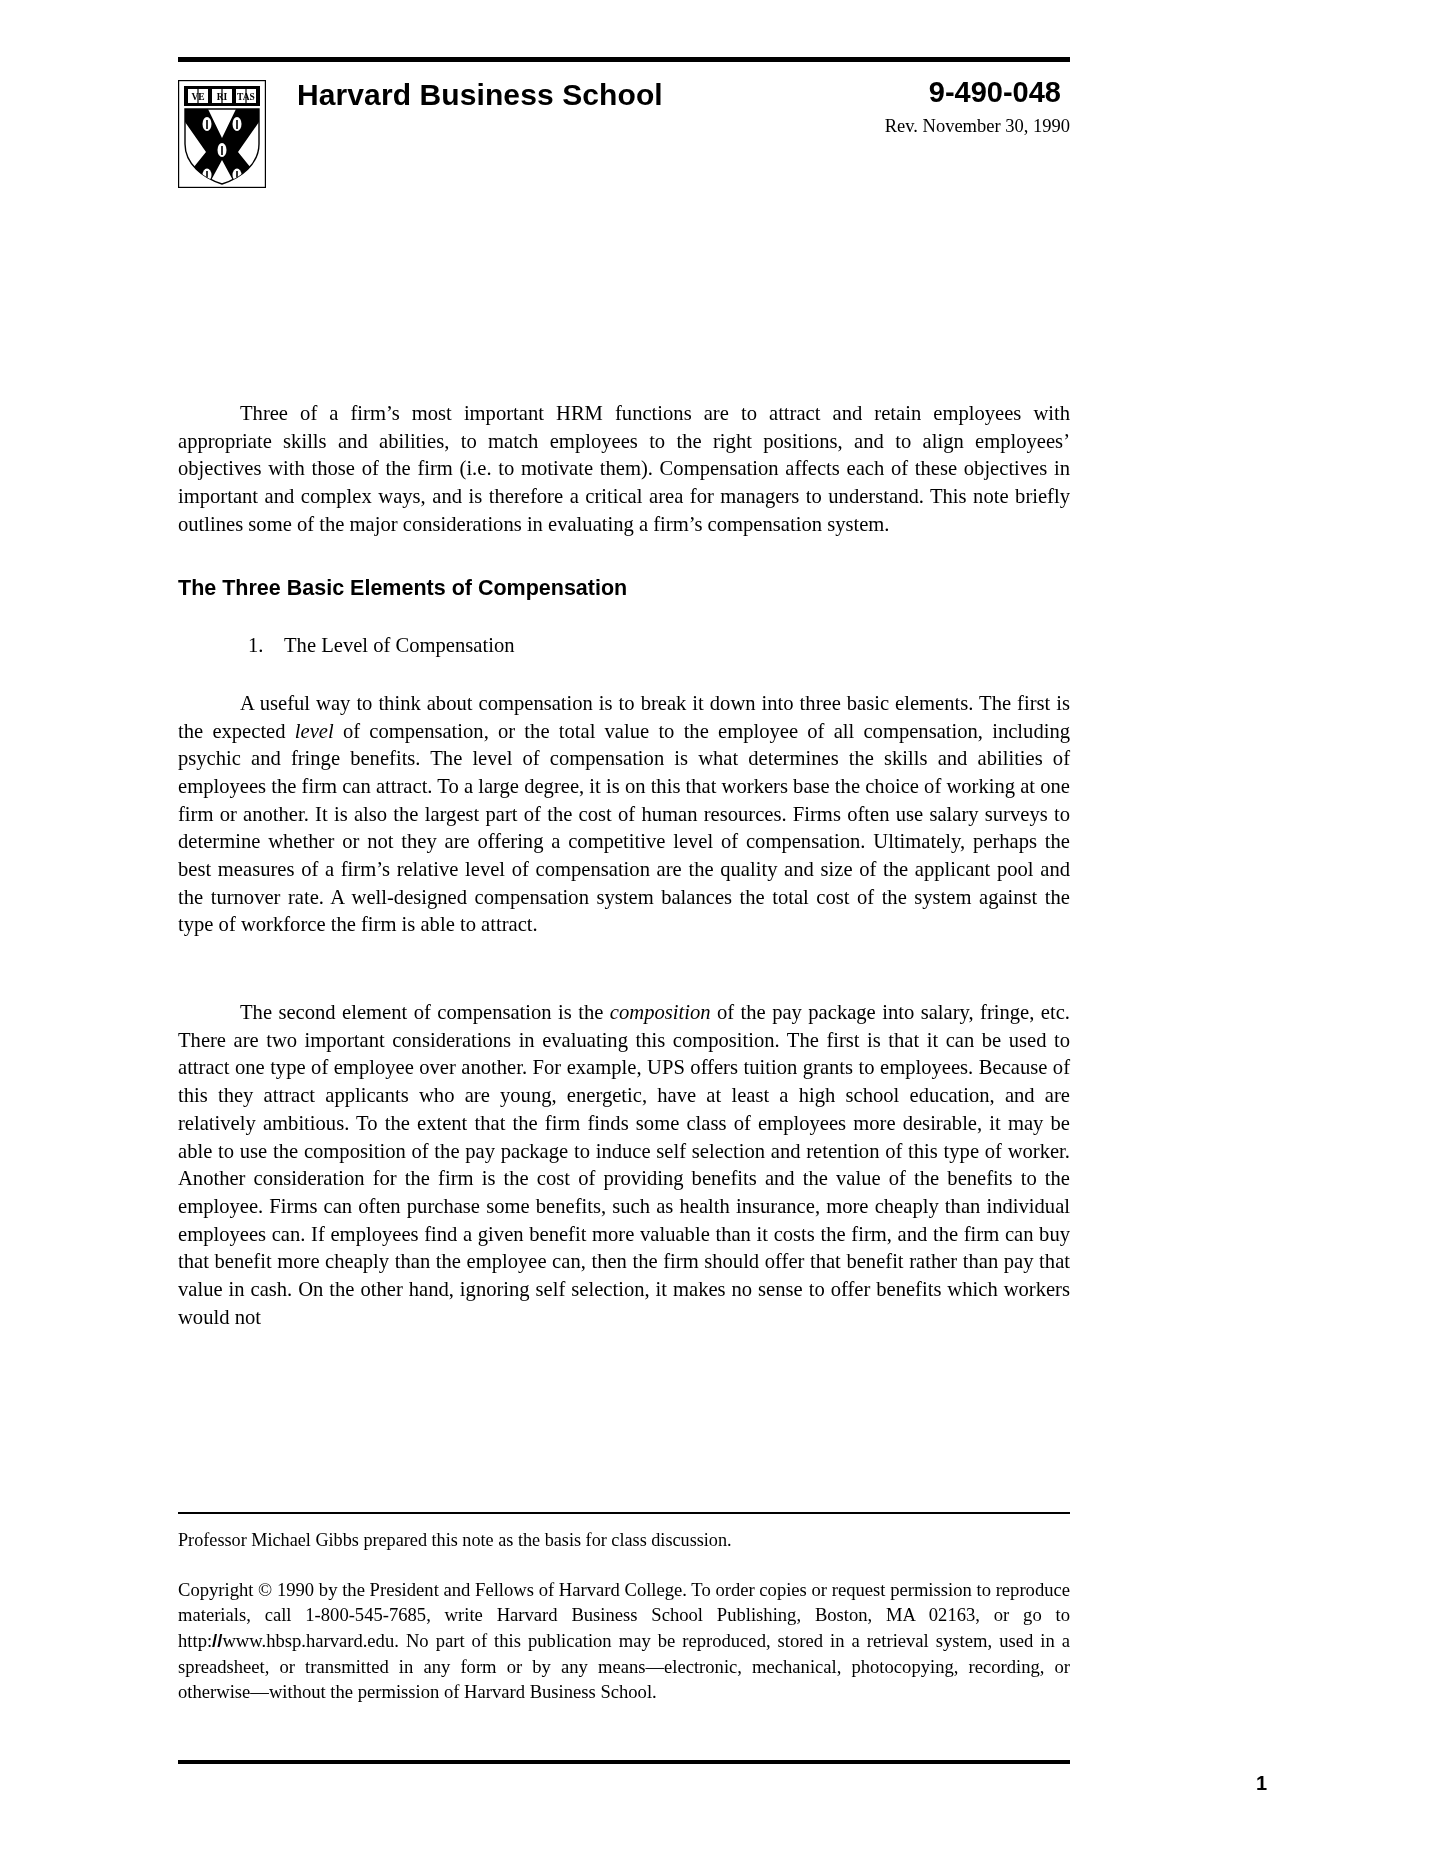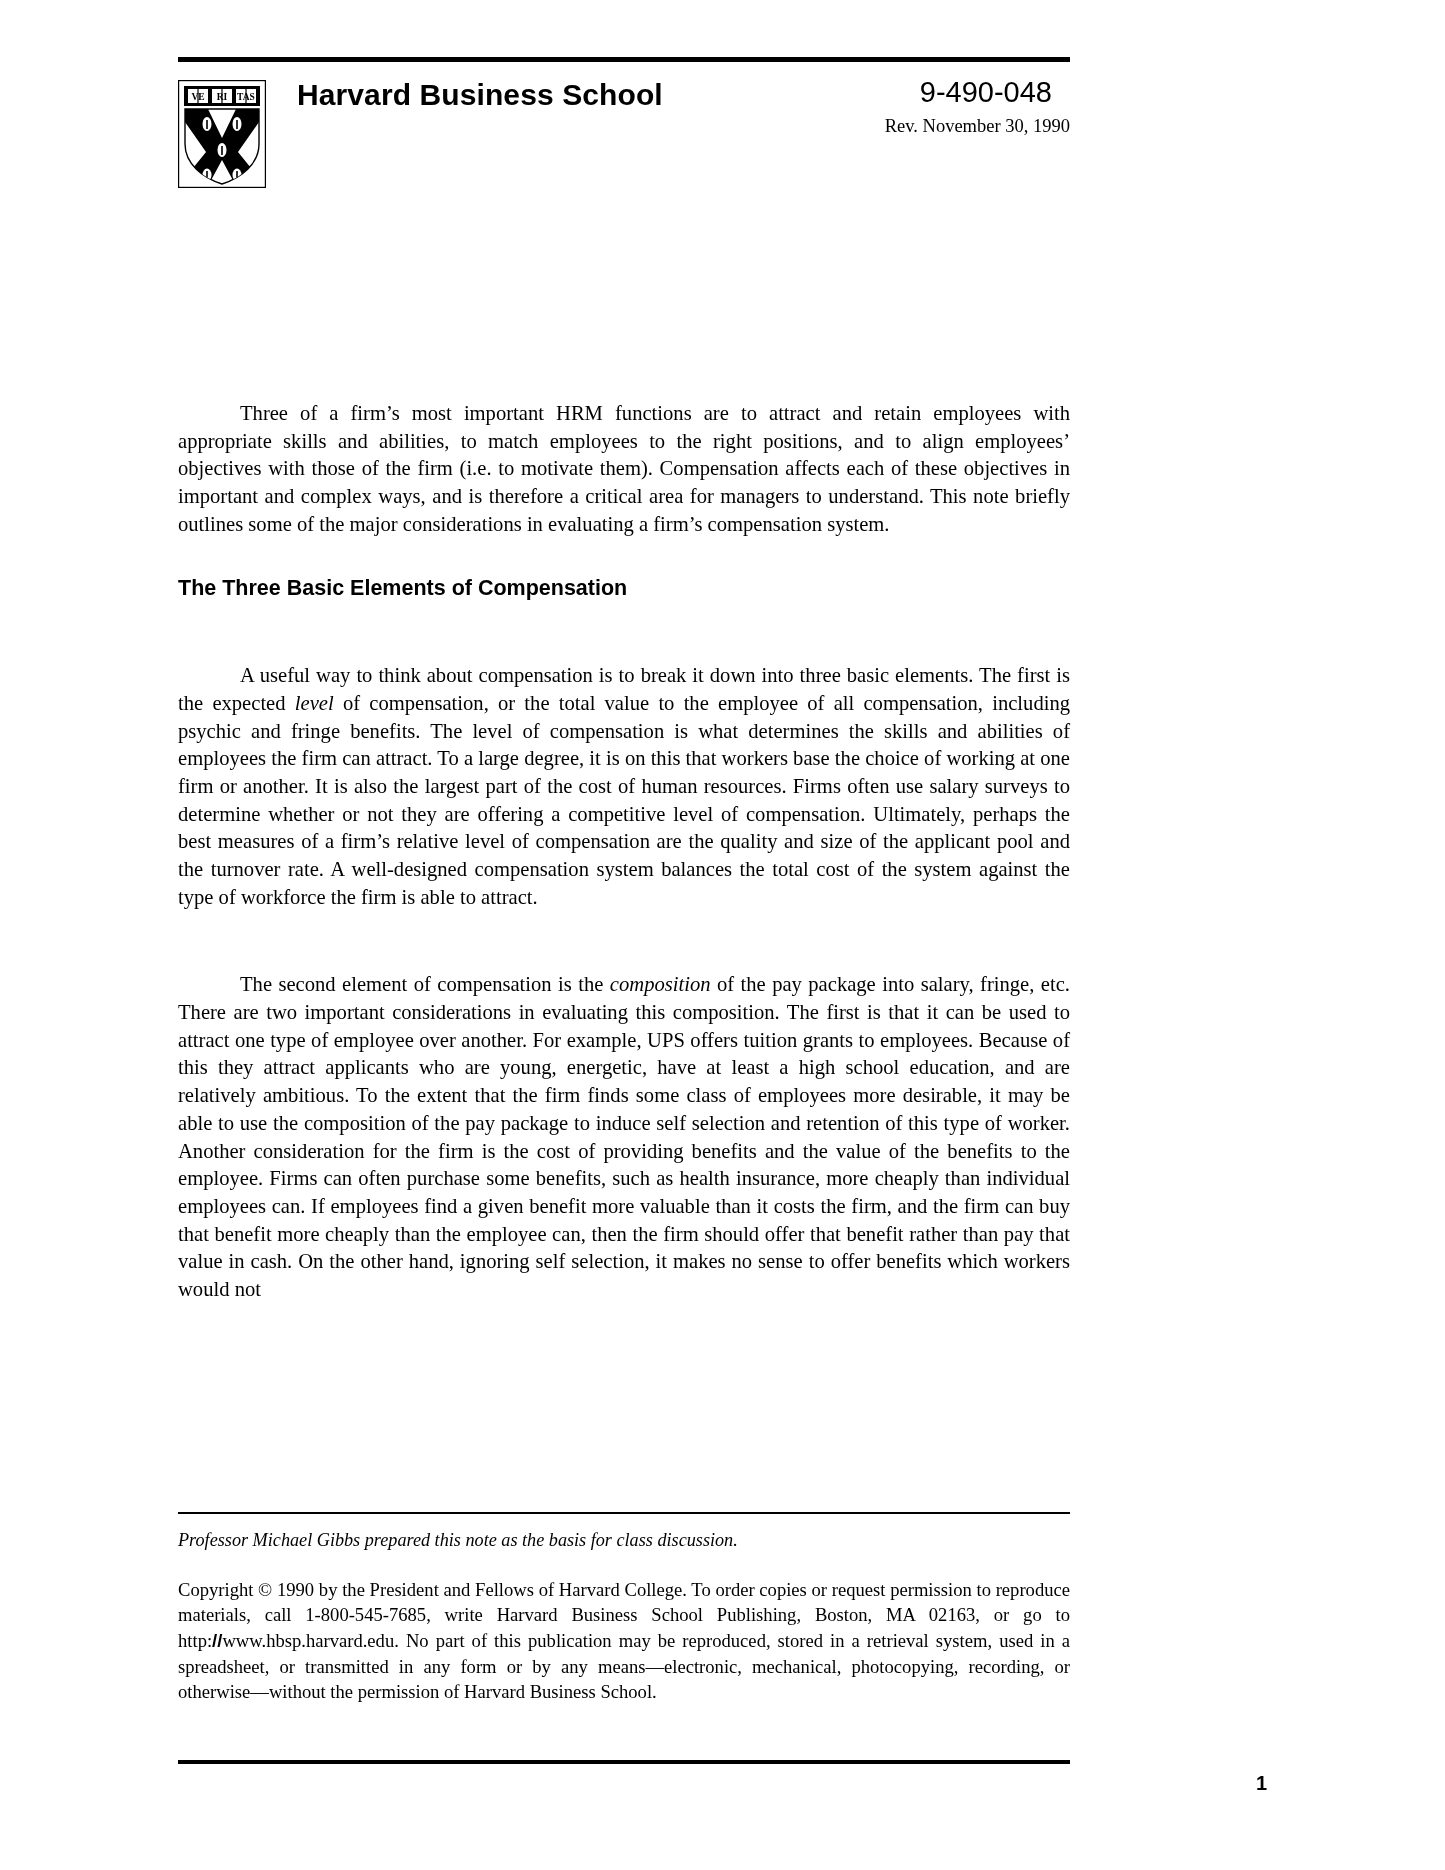--- a/index.html
+++ b/index.html
@@ -53,24 +53,24 @@
     top: 6px;
     font-family: "Liberation Sans", "DejaVu Sans", sans-serif;
     font-weight: bold;
     font-size: 30px;
     letter-spacing: 0.1px;
     color: #000000;
     white-space: nowrap;
   }
   .case-number {
     position: absolute;
-    right: 18px;
+    right: 9px;
     top: 4px;
     font-family: "Liberation Sans", "DejaVu Sans", sans-serif;
-    font-weight: normal;
+    font-weight: bold;
     font-size: 29px;
     text-align: center;
     white-space: nowrap;
   }
   .rev-date {
     position: absolute;
     right: 0px;
     top: 44px;
     font-family: "Liberation Serif", "DejaVu Serif", serif;
     font-size: 18.5px;
@@ -138,21 +138,20 @@
     background: #000000;
   }
   .footnote {
     position: absolute;
     left: 178px;
     top: 1528px;
     width: 892px;
   }
   .credit {
     margin: 0;
-    font-style: italic;
     font-size: 18.2px;
     line-height: 1.35;
   }
   .copyright {
     margin: 24px 0 0 0;
     font-size: 18.6px;
     line-height: 1.38;
     text-align: justify;
     text-justify: inter-word;
   }
@@ -245,20 +244,23 @@
   <div class="content">
 
     <p class="body">Three of a firm’s most important HRM functions are to attract and retain employees with appropriate skills and abilities, to match employees to the right positions, and to align employees’ objectives with those of the firm (i.e. to motivate them).  Compensation affects each of these objectives in important and complex ways, and is therefore a critical area for managers to understand.  This note briefly outlines some of the major considerations in evaluating a firm’s compensation system.</p>
 
     <div class="gap-lg"></div>
 
     <h2 class="section">The Three Basic Elements of Compensation</h2>
 
     <div class="gap-md"></div>
 
+    <p class="numbered">
+      <span class="num">1.</span><span>The Level of Compensation</span>
+    </p>
 
     <div class="gap-md"></div>
 
     <p class="body"><span>A useful way to think about compensation is to break it down into three basic elements.  The first is the expected </span><em>level</em><span> of compensation, or the total value to the employee of all compensation, including psychic and fringe benefits.  The level of compensation is what determines the skills and abilities of employees the firm can attract.  To a large degree, it is on this that workers base the choice of working at one firm or another.  It is also the largest part of the cost of human resources.  Firms often use salary surveys to determine whether or not they are offering a competitive level of compensation.  Ultimately, perhaps the best measures of a firm’s relative level of compensation are the quality and size of the applicant pool and the turnover rate.  A well-designed compensation system balances the total cost of the system against the type of workforce the firm is able to attract.</span></p>
 
     <div class="gap-md"></div>
 
 
     <div class="gap-md"></div>
 

